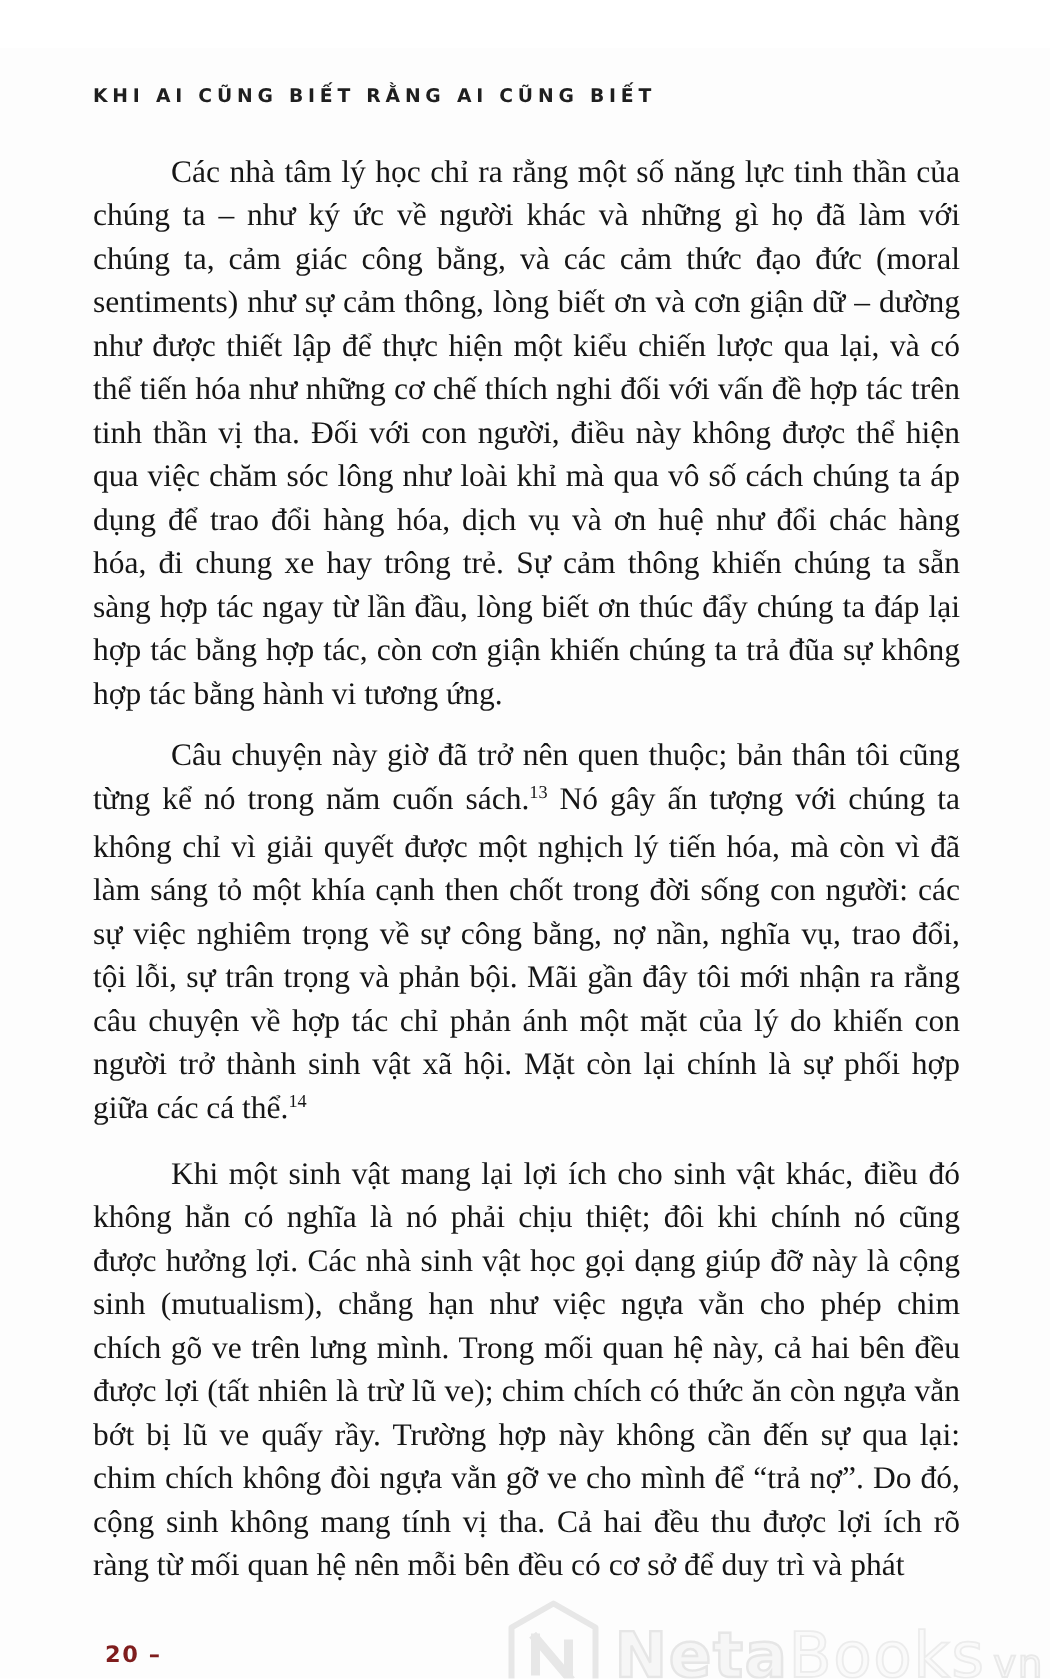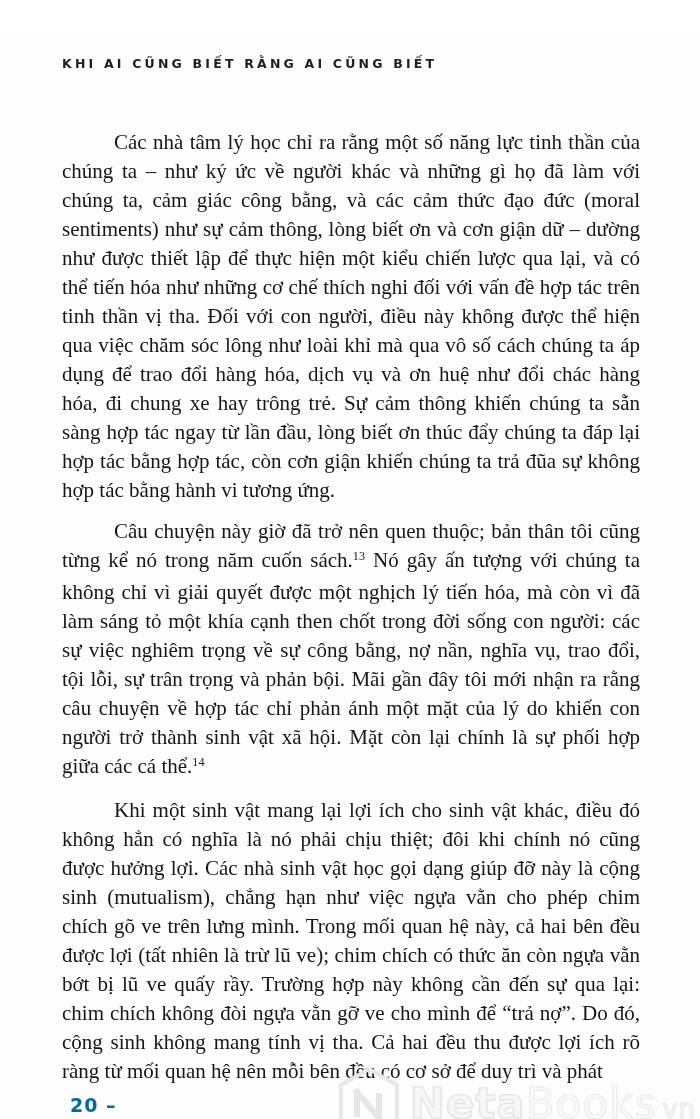--- a/index.html
+++ b/index.html
@@ -21,21 +21,21 @@
     left: 62px; top: 24px;
     font-family: "DejaVu Sans", sans-serif;
     font-size: 12.5px;
     font-weight: 700;
     letter-spacing: 3.2px;
     color: #1f1f1f;
     white-space: nowrap;
   }
   .body-text {
     position: absolute;
-    left: 62px; top: 96px;
+    left: 62px; top: 68px;
     width: 578px;
     font-size: 21px;
     line-height: 29px;
     text-align: justify;
     color: #161616;
   }
   .para {
     margin: 0 0 12px 0;
     text-indent: 52px;
   }
@@ -43,23 +43,23 @@
     font-size: 0.58em;
     position: relative;
     top: -0.55em;
     letter-spacing: 0;
   }
   .seg-italic { }
   .page-number {
     position: absolute;
     left: 70px; top: 1062px;
     font-family: "DejaVu Sans", sans-serif;
-    font-size: 19px;
+    font-size: 15px;
     font-weight: 700;
-    color: #0369a1;
+    color: #7f1d1d;
     letter-spacing: 1px;
   }
   .watermark {
     position: absolute;
     right: 4px; top: 1034px;
     display: flex;
     align-items: center;
     user-select: none;
   }
   .wm-logo { display: block; margin-right: 8px; }

